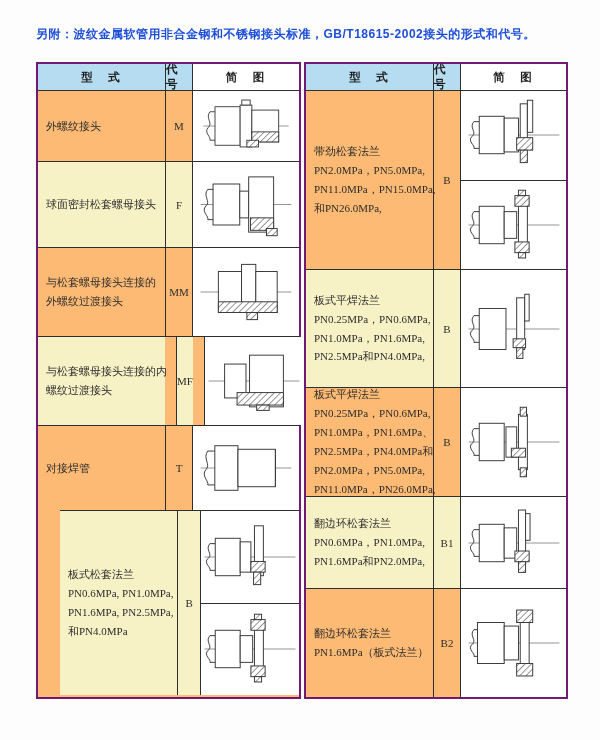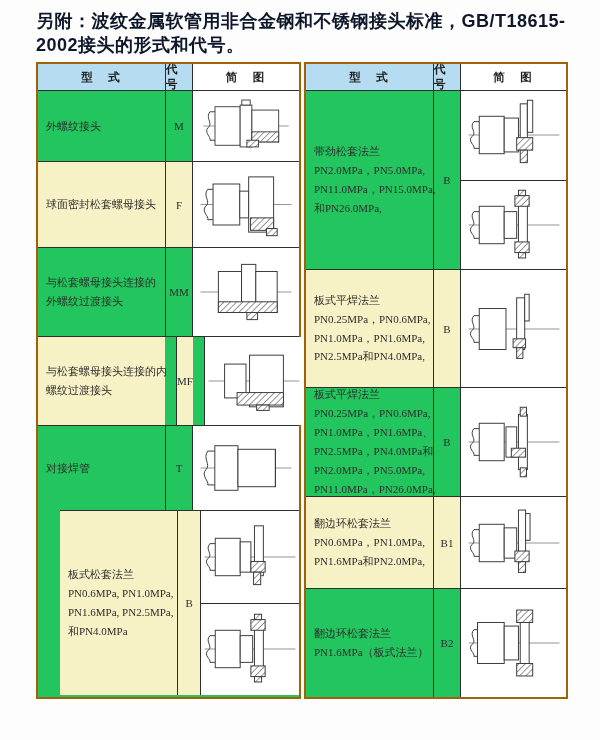--- a/index.html
+++ b/index.html
@@ -1,29 +1,29 @@
 <!DOCTYPE html>
 <html><head>
 <meta charset="utf-8">
 <style>
   html,body{margin:0;padding:0;}
   body{
     width:600px;height:740px;background:#fdfdfd;position:relative;overflow:hidden;
     font-family:"Liberation Serif","DejaVu Serif",serif;color:#2d2d2d;
   }
   .page-title{
-    position:absolute;left:36px;top:9px;width:540px;
+    position:absolute;left:36px;top:26px;width:540px;
     font-family:"Liberation Sans","DejaVu Sans",sans-serif;
-    font-weight:bold;font-size:18px;letter-spacing:.5px;color:#0f172a;
+    font-weight:bold;font-size:12px;letter-spacing:.5px;color:#1d4ed8;
   }
   .tables-wrap{
     position:absolute;left:36px;top:62px;display:flex;gap:3px;
   }
   .ftable{
-    border:2px solid #a16207;background:#22c55e;display:flex;flex-direction:column;
+    border:2px solid #701a75;background:#fdba74;display:flex;flex-direction:column;
     box-sizing:content-box;
   }
   .frow{display:flex;border-top:1.5px solid #2e2e2e;}
   .frow.header{border-top:none;background:#b5dcf0;}
   .fcell{box-sizing:border-box;display:flex;flex-direction:column;justify-content:center;}
   .fcell + .fcell{border-left:1.5px solid #2e2e2e;}
   .col-type{width:127px;}
   .col-code{width:27px;align-items:center;}
   .col-diag{flex:1;align-items:stretch;background:#fff;}
   .header .fcell{align-items:center;justify-content:center;

